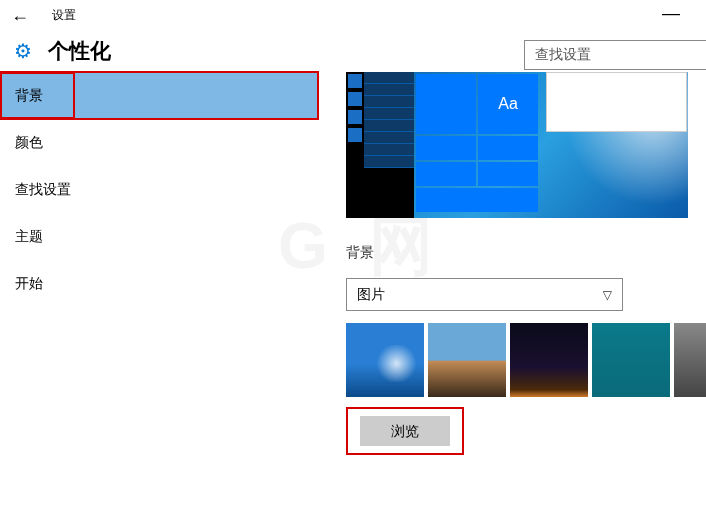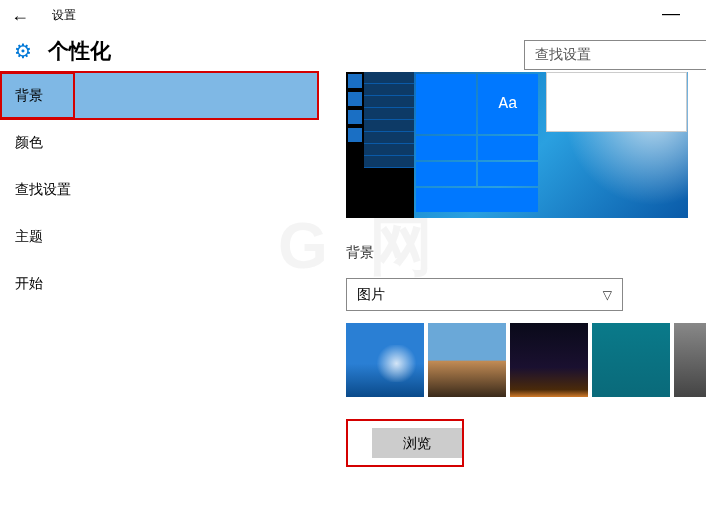--- a/index.html
+++ b/index.html
@@ -27,41 +27,41 @@
   
   .preview { width: 342px; height: 146px; background: linear-gradient(135deg,#0a5aa8 0%, #1e90d4 40%, #2aa0e0 55%, #0a5aa8 100%); position: relative; overflow:hidden; }
   .preview-light { position:absolute; left:200px; top:0; width:180px; height:146px; background: radial-gradient(circle at 60% 30%, rgba(255,255,255,0.7), rgba(255,255,255,0) 60%);}
   .taskbar-v { position:absolute; left:0; top:0; width:18px; height:100%; background:#000; display:flex; flex-direction:column; }
   .tb-sq { width:14px; height:14px; margin:2px auto; background:#1a6fc4; }
   .preview-window { position:absolute; left:200px; top:0; width:141px; height:60px; background:#fff; border:1px solid #ccc; }
   .start { position:absolute; left:18px; top:0; width:176px; height:146px; display:flex; }
   .start-col { width:56px; background:#000; }
   .sc-row { height:12px; border-bottom:1px solid #0a5aa8; background:#0d3a66;}
   .tiles { flex:1; display:grid; grid-template-columns: 60px 60px; grid-template-rows: 60px 24px 24px 24px; gap:2px; padding:2px; }
-  .tile { background:#0078ff;font-family:Liberation Mono, monospace; }
+  .tile { background:#0078ff; }
   .tile.big { grid-column: 1 / 2; grid-row: 1 / 2; }
   .tile.aa { grid-column: 2 / 3; grid-row: 1 / 2; display:flex; align-items:center; justify-content:center; color:#fff; font-size:16px; }
   .tile.s1 { grid-column:1/2; grid-row:2/3;} .tile.s2{grid-column:2/3;grid-row:2/3;}
   .tile.s3 { grid-column:1/2; grid-row:3/4;} .tile.s4{grid-column:2/3;grid-row:3/4;}
   .tile.w { grid-column:1/3; grid-row:4/5;}
   
   .section-label { margin-top: 26px; font-size: 14px; color: #333; }
   .dropdown { margin-top: 16px; width: 277px; height: 33px; border: 1px solid #888; display:flex; align-items:center; padding: 0 10px; justify-content:space-between; cursor:pointer; }
   .chev { font-size: 12px; color:#333; }
   
   .thumbs { margin-top: 12px; display:flex; gap:4px; width: 360px; overflow:hidden;}
   .thumb { width:78px; height:74px; flex-shrink:0; background:#557; position:relative; cursor:pointer;}
   .th1 { background: linear-gradient(180deg,#2a7fd4 0%,#2a7fd4 55%,#0a4a8a 100%);}
   .th1::after{content:"";position:absolute;left:30%;top:30%;width:70%;height:50%;background:radial-gradient(circle at 50% 50%, rgba(255,255,255,0.8), rgba(255,255,255,0) 60%);}
   .th2 { background: linear-gradient(180deg,#6aa8d8 0%, #6aa8d8 50%, #c08a54 52%, #3a2a1a 100%);}
   .th3 { background: linear-gradient(180deg,#0a0a1a 0%, #1a1030 60%, #4a2a0a 90%, #d07a2a 100%);}
   .th4 { background: linear-gradient(180deg,#0a7a8a 0%, #0a6a7a 100%);}
   .th5 { background: linear-gradient(180deg,#888 0%, #444 100%);}
   
-  .browse-wrap { margin-top: 22px; width: 118px; height: 48px; border:2px solid #d40000; display:flex; align-items:center; justify-content:flex-end; }
+  .browse-wrap { margin-top: 10px; width: 118px; height: 48px; border:2px solid #d40000; display:flex; align-items:center; justify-content:center; }
   .browse-btn { width: 90px; height: 30px; background:#ccc; border:none; text-align:center; line-height:30px; cursor:pointer; font-size:14px; }
   
   .watermark { position:absolute; left:230px; top:203px; font-size:64px; font-weight:bold; color:rgba(128,128,128,0.09); letter-spacing:2px; pointer-events:none; user-select:none;margin-left:48px; }
 </style>
 </head>
 <body>
 
 <div class="titlebar">
   <div class="back-btn">
     <span class="back-arrow">←</span>

